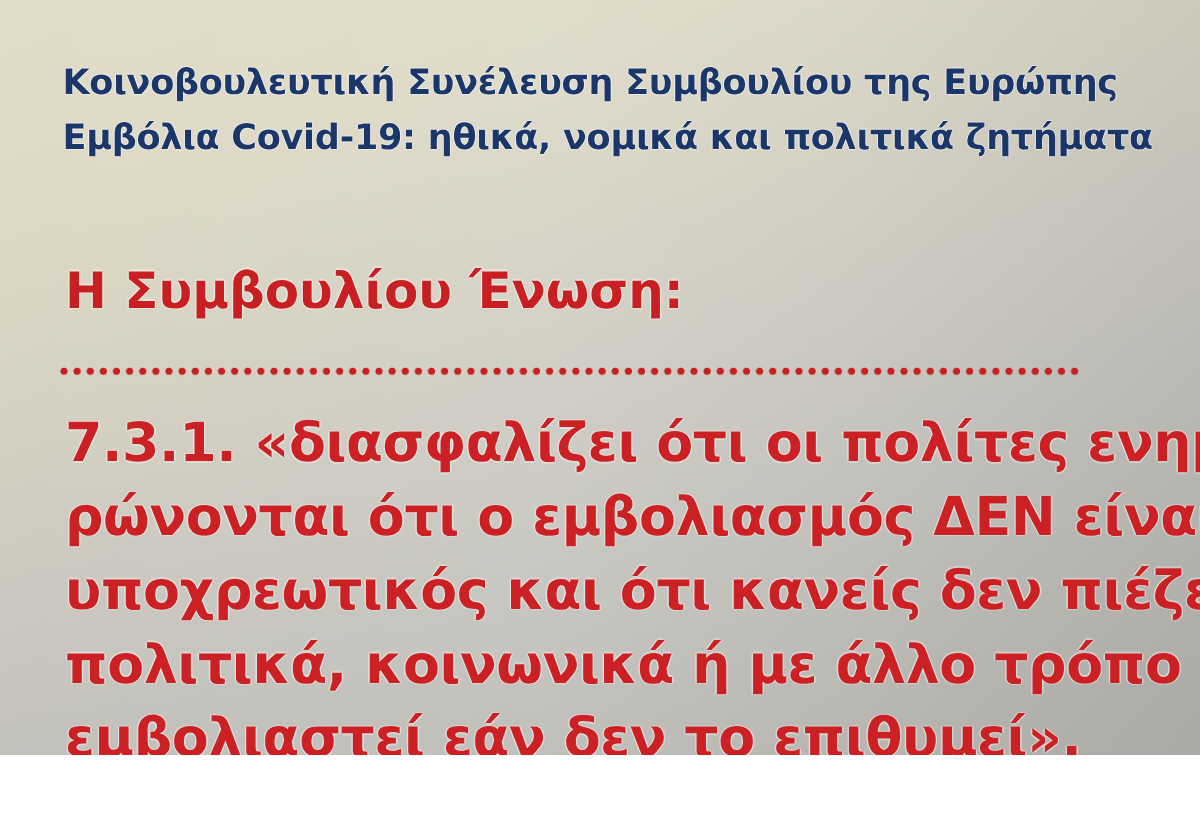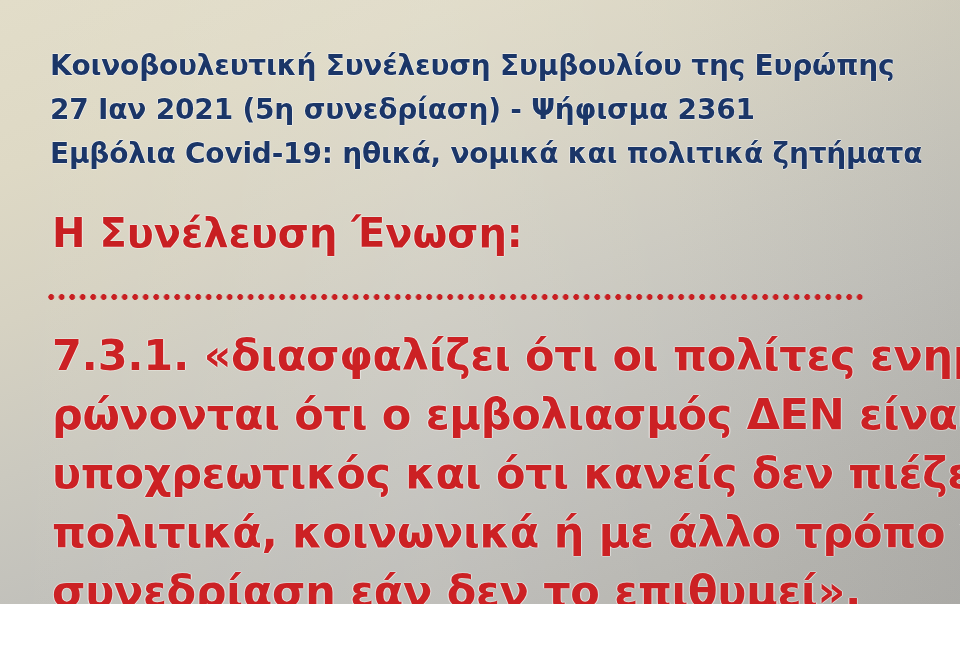--- a/index.html
+++ b/index.html
@@ -133,30 +133,29 @@
 <body>
 
 <div id="poster">
 
   <div id="sheen"></div>
 
   <div id="content">
 
     <div class="header-block">
       <div class="header-line">Κοινοβουλευτική Συνέλευση Συμβουλίου της Ευρώπης</div>
-      <div class="header-line">27 Ιαν 2021 (5η συνεδρίαση) - Ψήφισμα 2361</div>
       <div class="header-line">Εμβόλια Covid-19: ηθικά, νομικά και πολιτικά ζητήματα</div>
     </div>
 
-    <div class="red-heading">Η Συνέλευση Ένωση:</div>
+    <div class="red-heading">Η Συμβουλίου Ένωση:</div>
 
     <div class="dotted-divider"></div>
 
     <div class="body-block">
       <div class="body-line">7.3.1. «διασφαλίζει ότι οι πολίτες ενημε-</div>
       <div class="body-line">ρώνονται ότι ο εμβολιασμός ΔΕΝ είναι</div>
       <div class="body-line">υποχρεωτικός και ότι κανείς δεν πιέζεται</div>
       <div class="body-line">πολιτικά, κοινωνικά ή με άλλο τρόπο να</div>
-      <div class="body-line">συνεδρίαση εάν δεν το επιθυμεί».</div>
+      <div class="body-line">εμβολιαστεί εάν δεν το επιθυμεί».</div>
     </div>
 
   </div>
 </div>
 
 </body></html>

